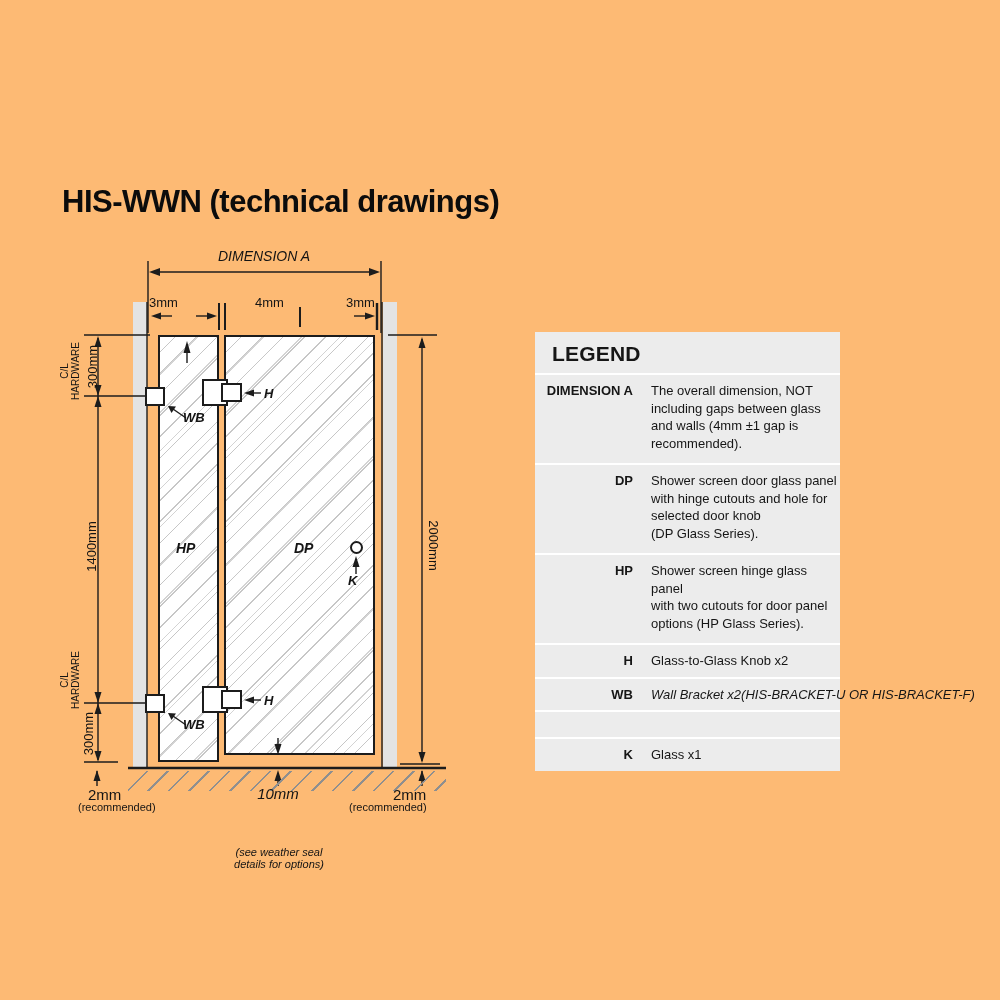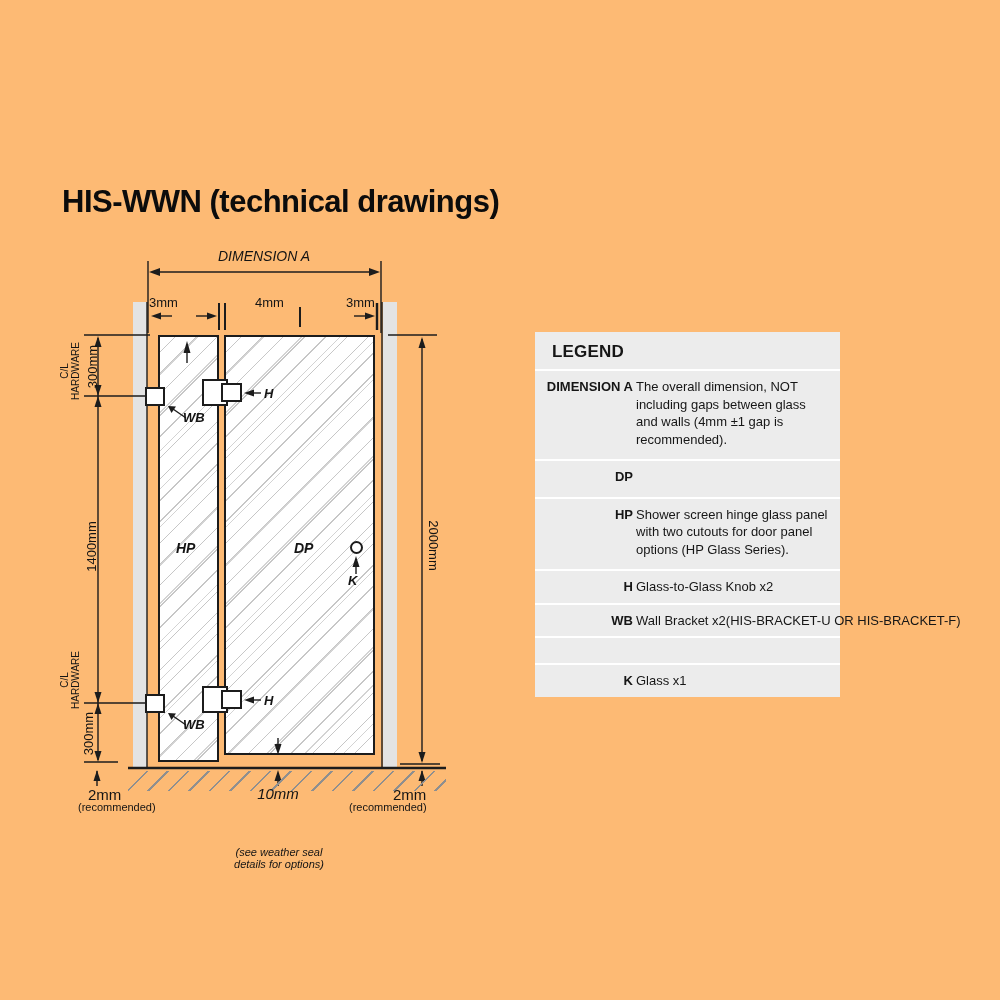--- a/index.html
+++ b/index.html
@@ -73,25 +73,25 @@
 
   #floor-2mm-left   { left:88px;  top:786px; font-size:15px; }
   #floor-2mm-left-note  { left:78px;  top:801px; font-size:11px; }
   #floor-10mm       { left:238px; top:785px; width:80px; font-size:15px; font-style:italic; text-align:center; }
   #floor-10mm-note  { left:218px; top:846px; width:122px; font-size:11px; font-style:italic; text-align:center; line-height:12px; }
   #floor-2mm-right  { left:393px; top:786px; font-size:15px; }
   #floor-2mm-right-note { left:349px; top:801px; font-size:11px; }
 
   
   #legend { position:absolute; left:535px; top:332px; width:305px; background:#ececec; }
-  #legend-title { font-size:17px; font-weight:bold; padding:10px 0 7px 17px; letter-spacing:0.2px; }
+  #legend-title { font-size:21px; font-weight:bold; padding:10px 0 7px 17px; letter-spacing:0.2px; }
   .lrow { display:flex; border-top:2px solid #ffffff; padding:7px 0 7px 0; }
   .lrow .term { width:98px; text-align:right; font-weight:bold; font-size:13px; flex:none; line-height:17.5px; }
-  .lrow .desc { margin-left:3px; font-size:13px; line-height:17.5px; white-space:pre-line; }
-  .lrow.nowrap .desc { white-space:nowrap; }
+  .lrow .desc { margin-left:18px; font-size:13px; line-height:17.5px; white-space:pre-line; }
+  .lrow.nowrap .desc { white-space:nowrap;font-style:italic; }
   .lrow.tall { padding-bottom:11px; }
   .lrow.spacer { height:27px; padding:0; }
   #legend-footnote { position:absolute; left:535px; top:709px; width:305px; text-align:center; font-size:12px; font-style:italic; font-weight:600; color:#222; }
 </style>
 </head>
 <body>
 
 <div id="canvas">
 
   <div id="page-title" class="abs">HIS-WWN (technical drawings)</div>
@@ -241,20 +241,24 @@
     <div id="legend-title">LEGEND</div>
     <div class="lrow tall">
       <div class="term">DIMENSION A</div>
       <div class="desc">The overall dimension, NOT
 including gaps between glass
 and walls (4mm ±1 gap is
 recommended).</div>
     </div>
     <div class="lrow tall">
       <div class="term">DP</div>
+      <div class="desc">Shower screen door glass panel
+with hinge cutouts and hole for
+selected door knob
+(DP Glass Series).</div>
     </div>
     <div class="lrow tall">
       <div class="term">HP</div>
       <div class="desc">Shower screen hinge glass panel
 with two cutouts for door panel
 options (HP Glass Series).</div>
     </div>
     <div class="lrow">
       <div class="term">H</div>
       <div class="desc">Glass-to-Glass Knob x2</div>

